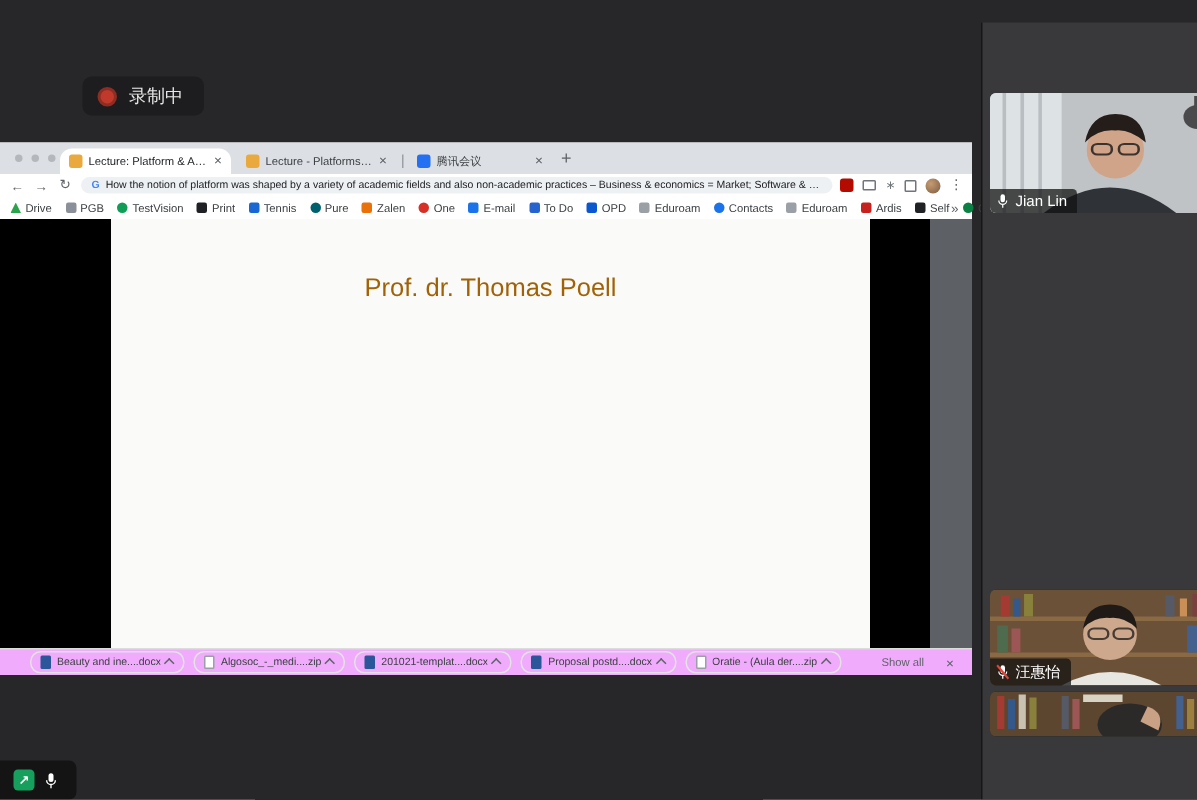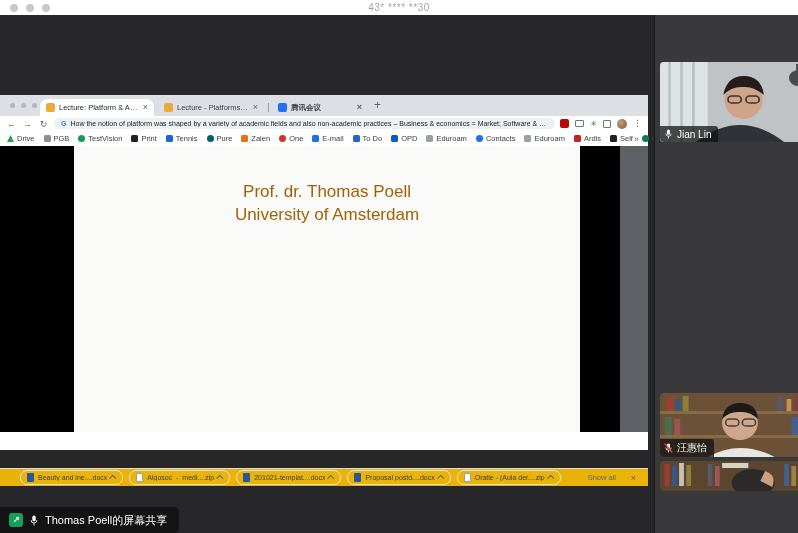--- a/index.html
+++ b/index.html
@@ -50,21 +50,21 @@
   .bm-label{font-size:7.5px;color:#3c4043;white-space:nowrap;}
   .bm-overflow{position:absolute;right:9px;font-size:9px;color:#5f6368;}
 
   .content{position:relative;width:648px;height:286px;background:#000;overflow:hidden;}
   .slide{position:absolute;left:74px;top:0;width:506px;height:286px;background:#fafaf8;text-align:center;}
   .slide-title{padding-top:104px;font-size:26px;line-height:34px;font-weight:bold;color:#141414;letter-spacing:.2px;}
   .slide-sub{font-size:17px;line-height:23px;color:#a16207;}
   .slide-sub.first{margin-top:34px;}
   .page-scrollbar{position:absolute;left:620px;top:0;width:28px;height:286px;background:#5d6165;}
 
-  .dlbar{position:relative;display:flex;align-items:center;height:18px;background:#eab308;border-top:1px solid #dcdcdc;padding:0 20px;gap:6px;box-sizing:border-box;margin-top:36px;}
+  .dlbar{position:relative;display:flex;align-items:center;height:18px;background:#f0abfc;border-top:1px solid #dcdcdc;padding:0 20px;gap:6px;box-sizing:border-box;}
   .dl-chip{display:flex;align-items:center;gap:4px;height:13px;padding:0 6px;border:1px solid #e3e3e3;border-radius:7px;flex:none;max-width:112px;}
   .dl-ic{width:7px;height:9px;border-radius:1px;flex:none;}
   .dl-ic.docx{background:#2b579a;}
   .dl-ic.zip{background:#fff;border:1px solid #9aa0a6;box-sizing:border-box;}
   .dl-name{font-size:7px;color:#3c4043;white-space:nowrap;overflow:hidden;text-overflow:ellipsis;}
   .dl-chev{width:4px;height:4px;border-left:1px solid #5f6368;border-top:1px solid #5f6368;transform:rotate(45deg) translateY(1px);flex:none;}
   .dl-showall{position:absolute;right:32px;font-size:7.5px;color:#5f6368;}
   .dl-close{position:absolute;right:12px;font-size:9px;color:#5f6368;}
 
   
@@ -79,29 +79,25 @@
   .thumb svg{display:block;width:100%;height:100%;}
   .thumb.speaking{border:2px solid #2db765;left:3px;width:134px;}
   .nametag{position:absolute;left:0;bottom:0;display:flex;align-items:center;gap:4px;background:rgba(18,18,18,.74);padding:2px 7px 2px 4px;border-radius:0 3px 0 0;}
   .nametag .pname{font-size:10px;color:#fff;white-space:nowrap;}
 </style>
 </head>
 <body>
 
 <div id="app">
 
-  <div class="titlebar">
-    <div class="dots">
-      <div class="dot"></div>
-      <div class="dot"></div>
-      <div class="dot"></div>
-    </div>
-    <div class="wtitle">43* **** **30</div>
+
+  <div class="rec-badge">
+    <div class="rec-dot"></div>
+    <div class="rec-label">录制中</div>
   </div>
-
 
   <div class="browser">
 
     <div class="tabstrip">
       <div class="win-dots">
         <div class="win-dot"></div>
         <div class="win-dot"></div>
         <div class="win-dot"></div>
       </div>
 
@@ -112,21 +108,21 @@
       </div>
 
       <div class="tab" style="left:158px;width:106px;">
         <div class="favicon" style="background:#e9a93d;"></div>
         <div class="tlabel">Lecture - Platforms as Market</div>
         <div class="tclose">×</div>
       </div>
 
       <div class="tab-divider" style="left:268px;"></div>
 
-      <div class="tab" style="left:272px;width:96px;font-weight:bold;">
+      <div class="tab" style="left:272px;width:96px;">
         <div class="favicon" style="background:#2470f2;"></div>
         <div class="tlabel">腾讯会议</div>
         <div class="tclose">×</div>
       </div>
 
       <div class="newtab">+</div>
     </div>
 
     <div class="toolbar">
       <div class="nav-ic">←</div>
@@ -214,21 +210,20 @@
       <div class="bm">
           <div class="bm-ic" style="background:#0b8043;border-radius:50%;"></div>
           <span class="bm-label">GSH</span>
         </div>
       <div class="bm-overflow">»</div>
     </div>
 
     <div class="content">
       <div class="slide">
         <div class="slide-sub first">Prof. dr. Thomas Poell</div>
-        <div class="slide-sub">University of Amsterdam</div>
       </div>
       <div class="page-scrollbar"></div>
     </div>
 
     <div class="dlbar">
       <div class="dl-chip">
         <div class="dl-ic docx"></div>
         <span class="dl-name">Beauty and ine....docx</span>
         <div class="dl-chev"></div>
       </div>
@@ -259,21 +254,20 @@
 
   <div class="share-badge">
     <div class="share-ic">
         <span>↗</span>
       </div>
     <svg width="10" height="13" viewBox="0 0 12 14">
         <rect x="4" y="1" width="4" height="7" rx="2" fill="#fff"></rect>
         <path d="M2.5 6.5a3.5 3.5 0 0 0 7 0" stroke="#fff" fill="none" stroke-width="1.1"></path>
         <line x1="6" y1="10.3" x2="6" y2="13" stroke="#fff" stroke-width="1.1"></line>
       </svg>
-    <div class="share-label">Thomas Poell的屏幕共享</div>
   </div>
 
   <div class="panel">
 
     <div class="thumb" style="top:47px;height:80px;">
       <svg viewBox="0 0 134 80" preserveAspectRatio="none">
         <rect width="134" height="80" fill="#bfc3c6"></rect>
         <rect x="0" y="0" width="40" height="80" fill="#dde2e5"></rect>
         <line x1="8" y1="0" x2="8" y2="80" stroke="#b9bec2" stroke-width="2"></line>
         <line x1="18" y1="0" x2="18" y2="80" stroke="#b9bec2" stroke-width="2"></line>

